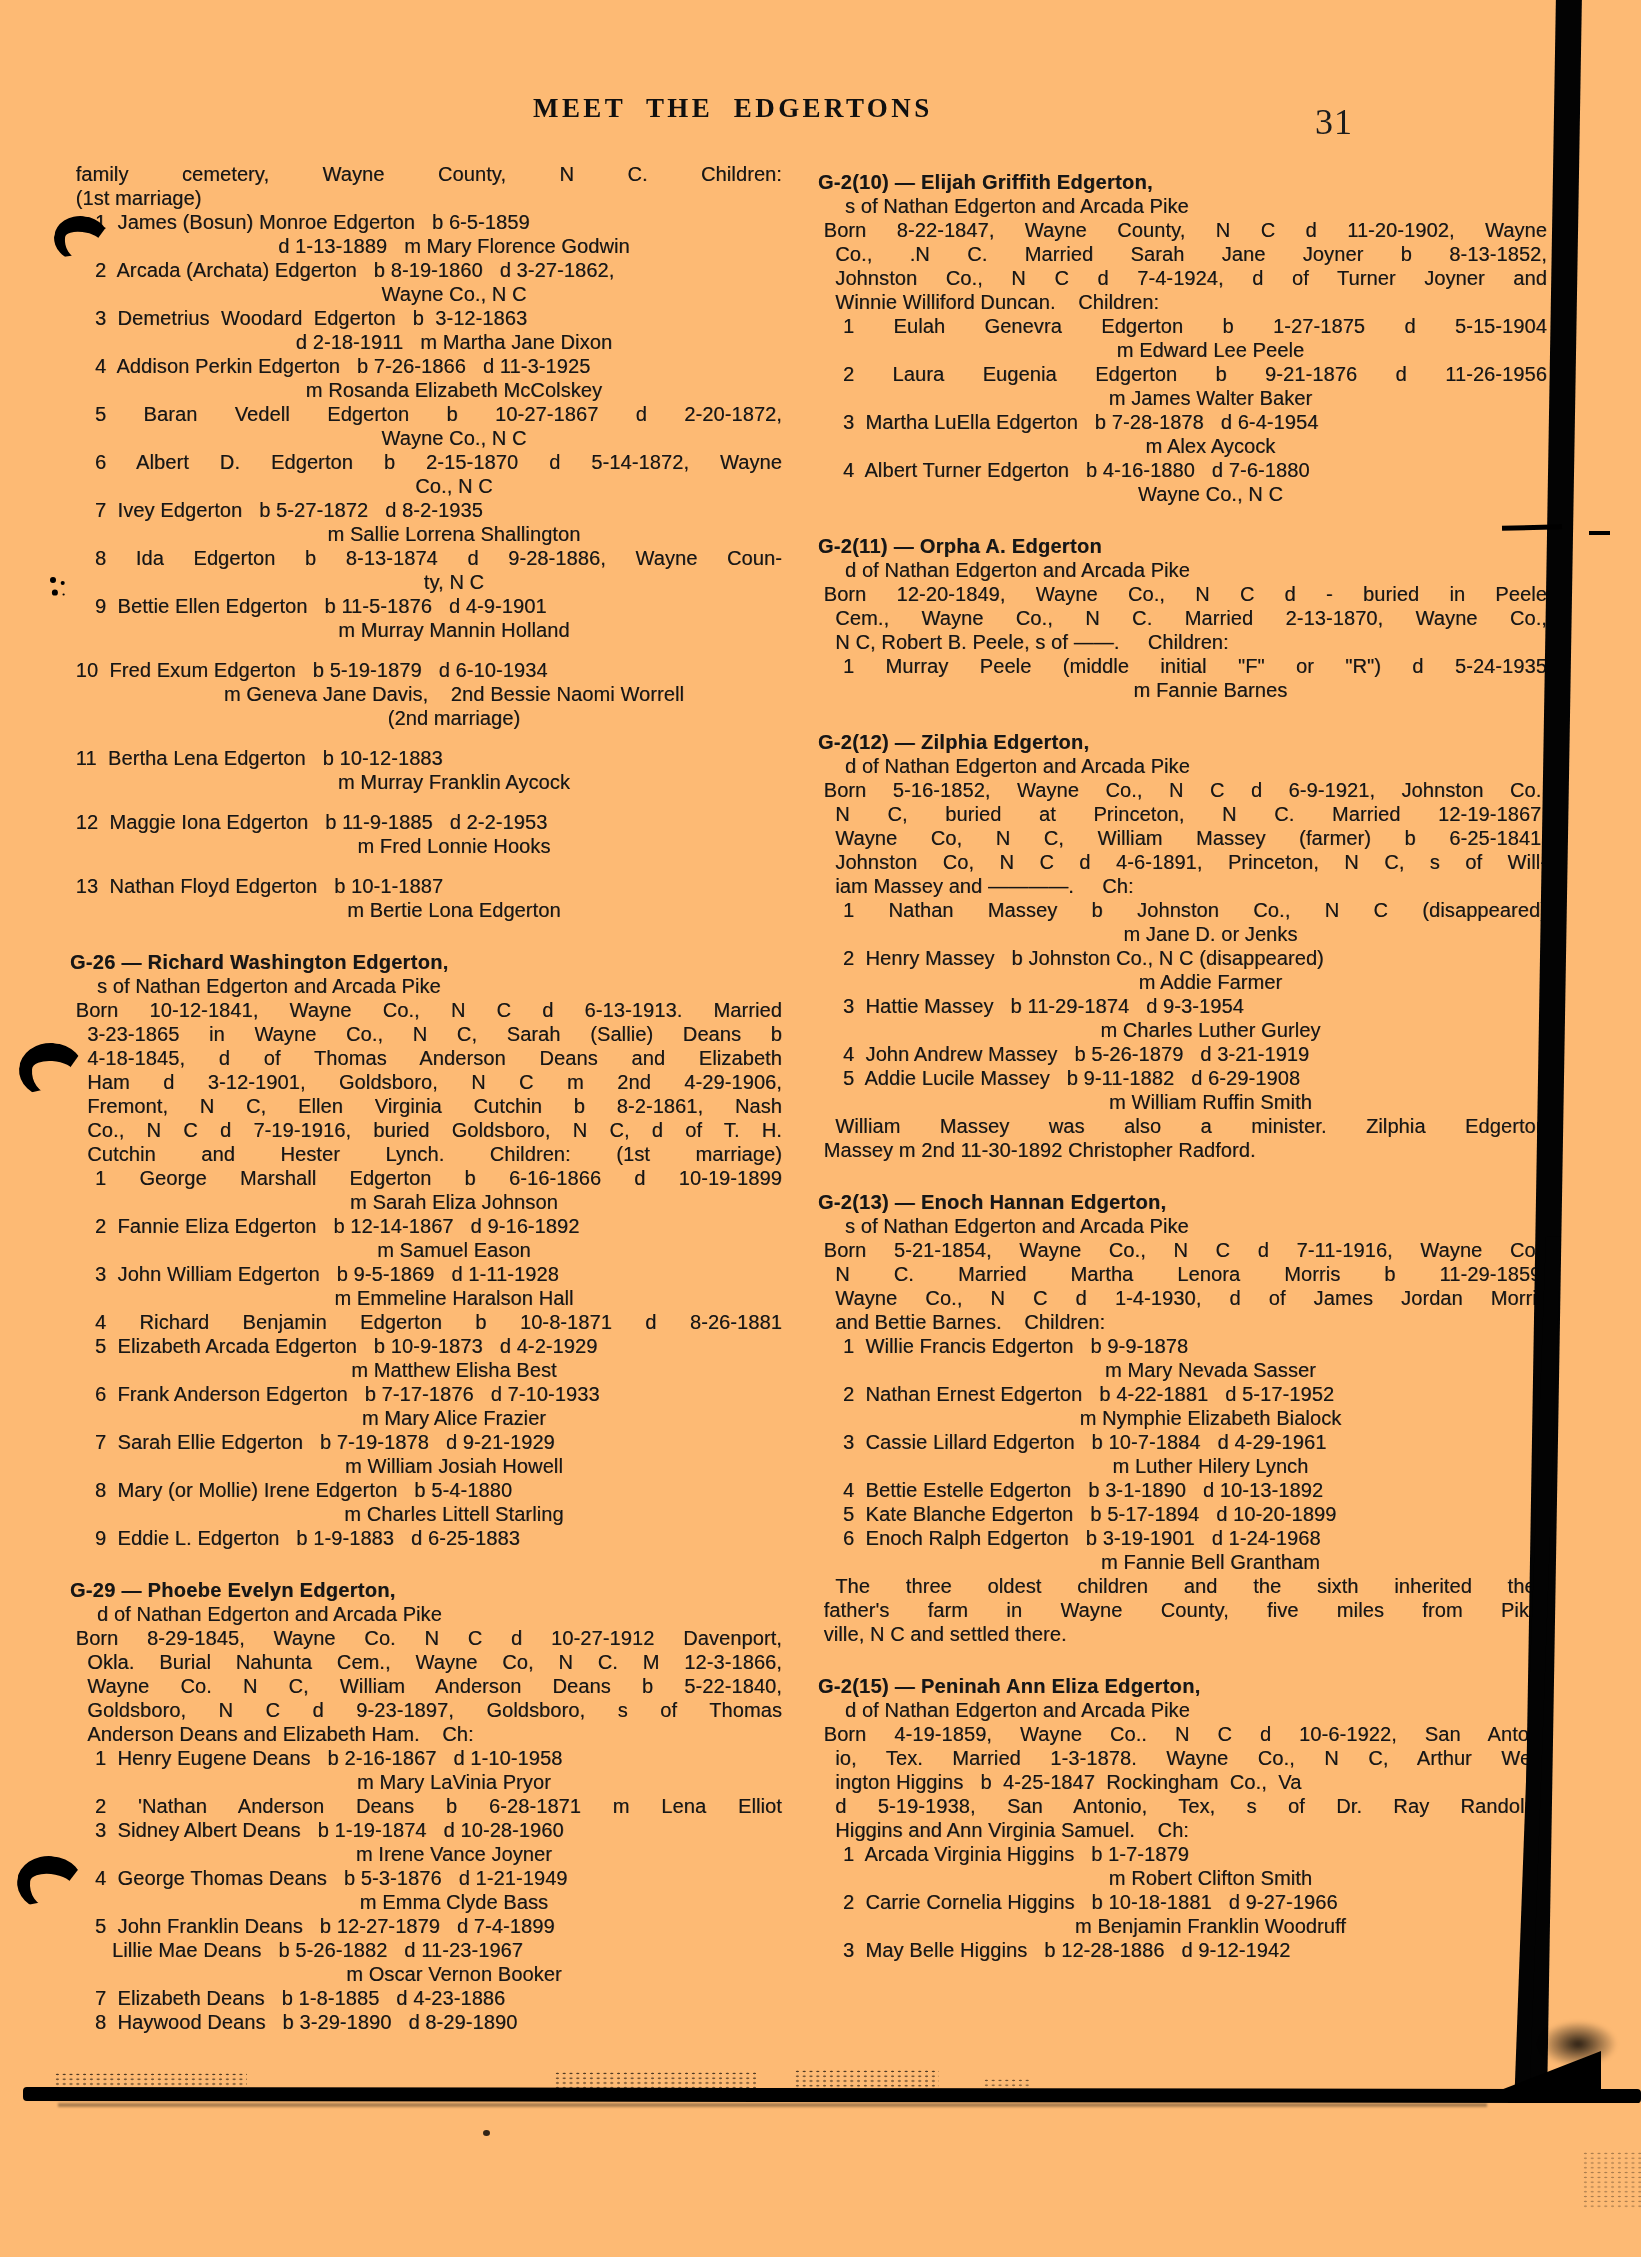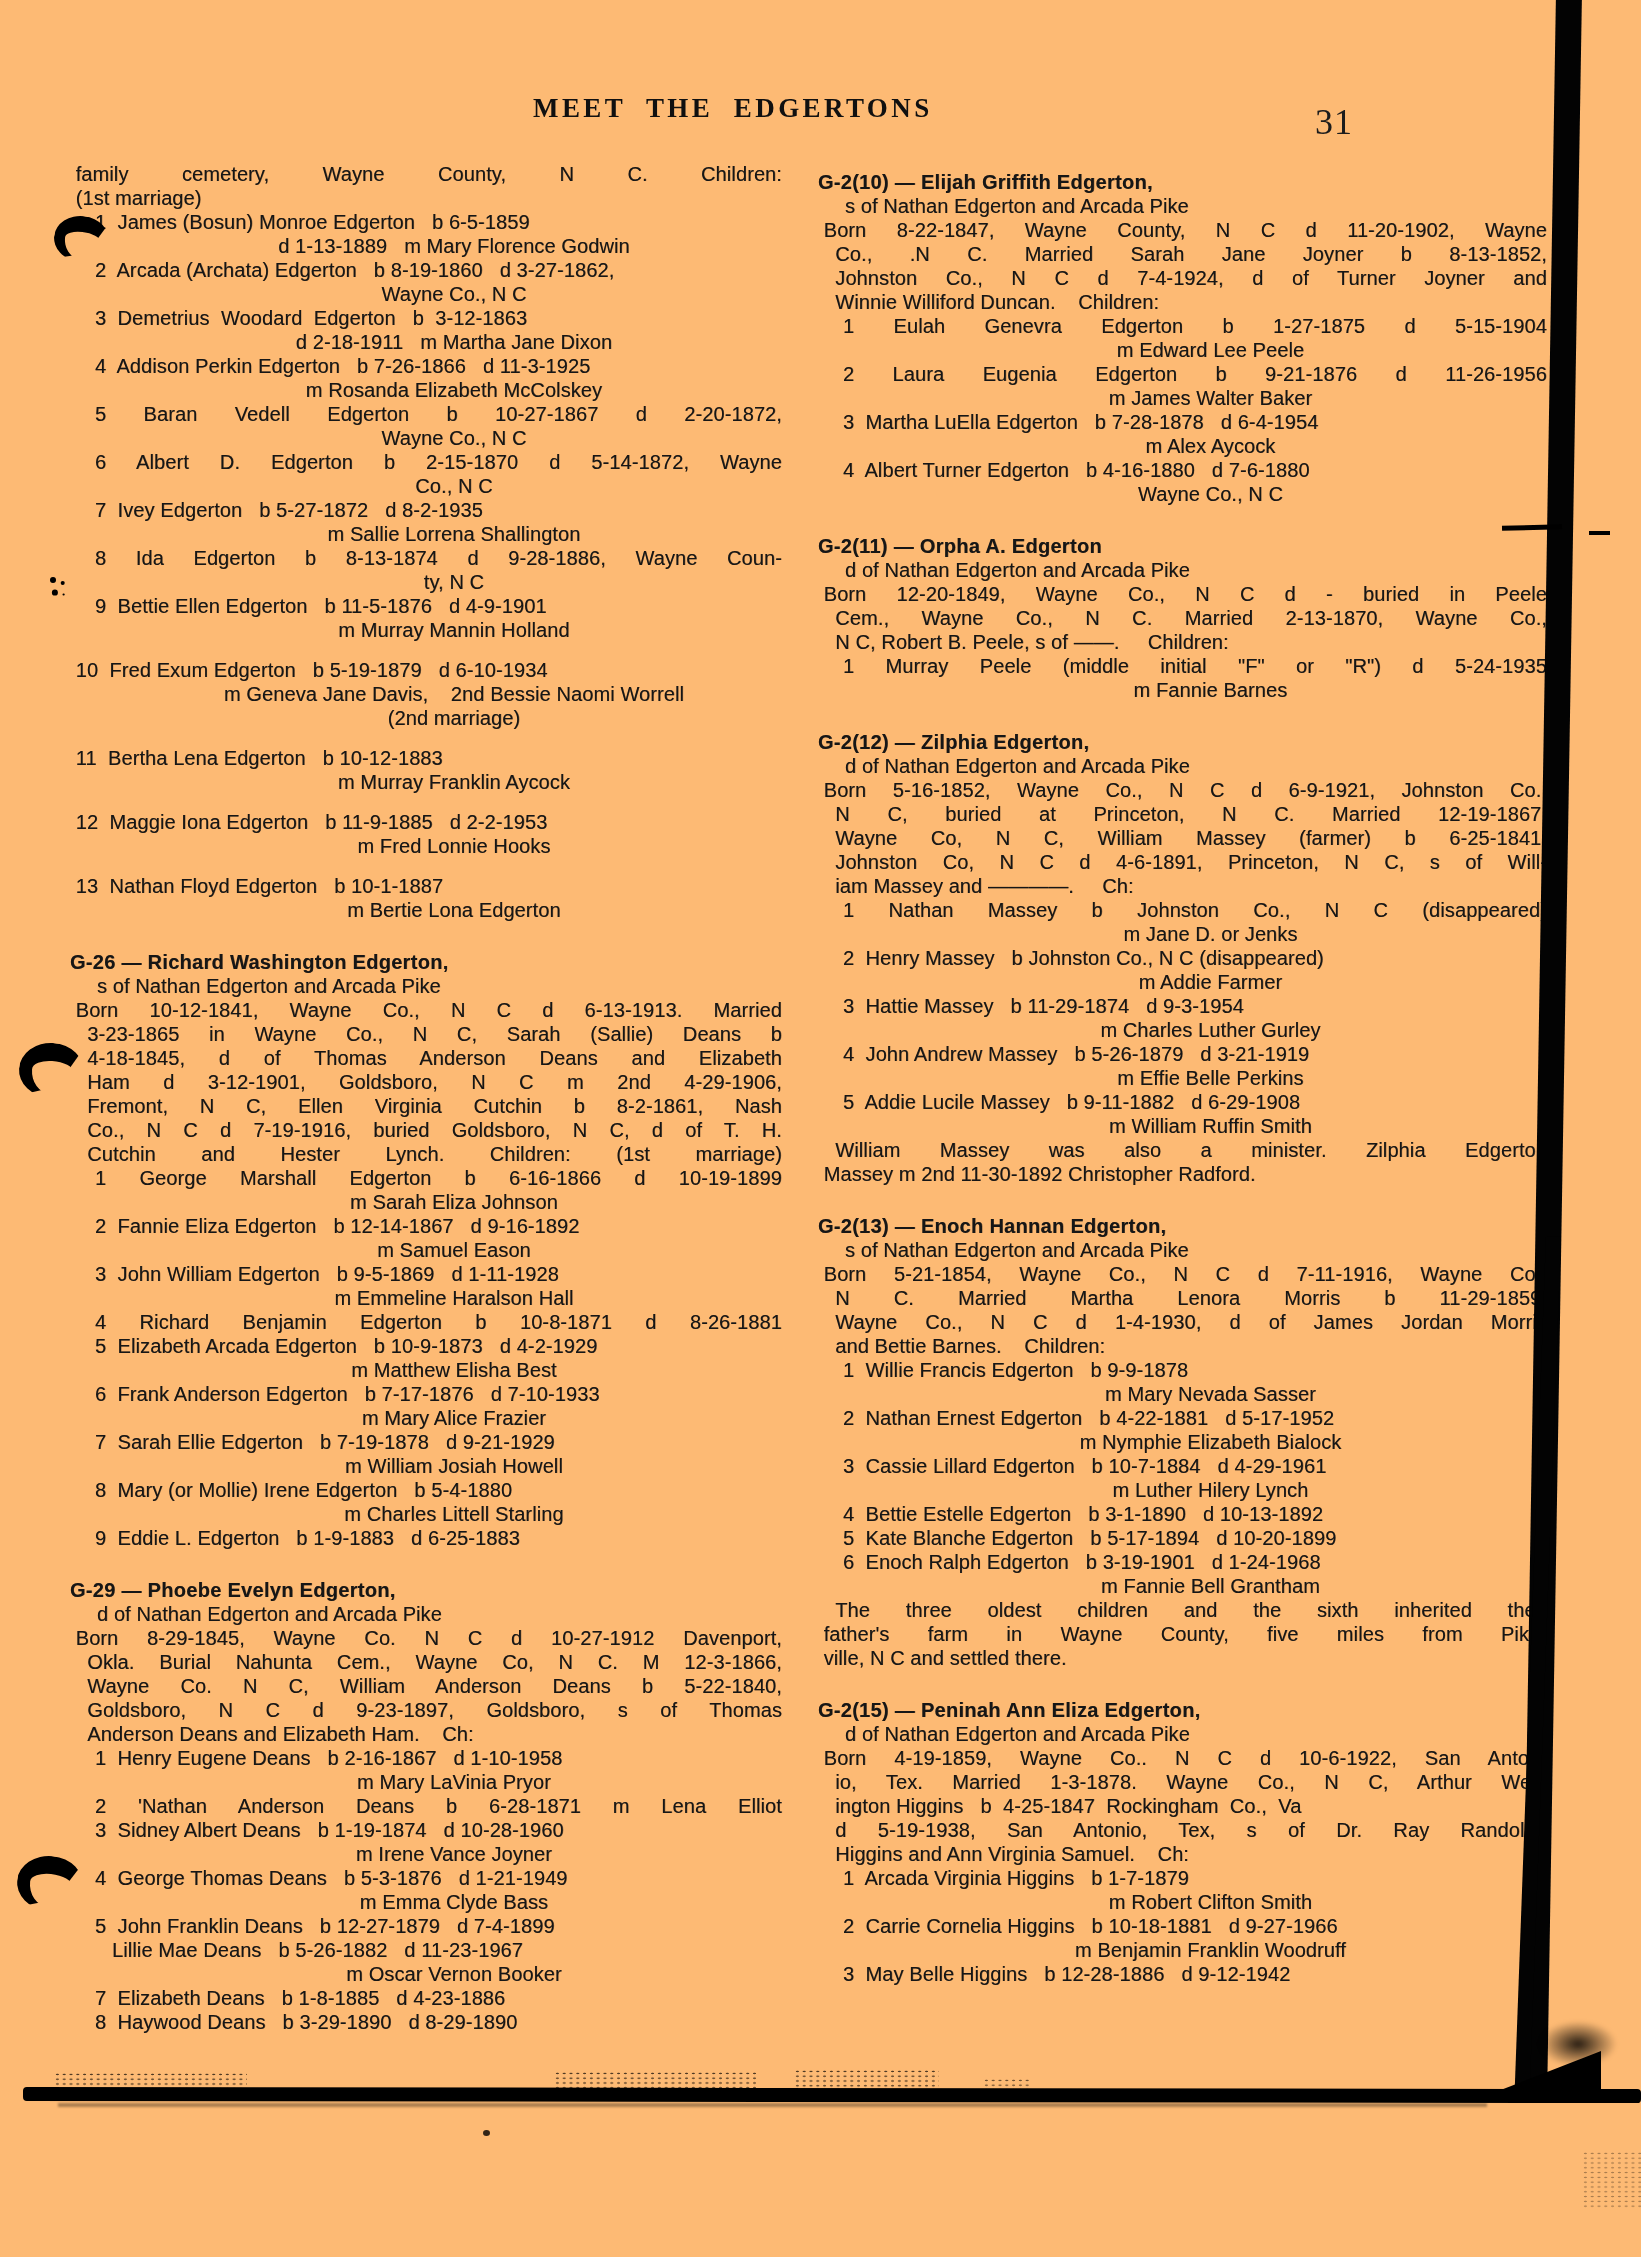--- a/index.html
+++ b/index.html
@@ -203,21 +203,20 @@
         <div class="line p j">Wayne Co, N C, William Massey (farmer) b 6-25-1841,</div>
         <div class="line p j">Johnston Co, N C d 4-6-1891, Princeton, N C, s of Will-</div>
         <div class="line p">iam Massey and ————.     Ch:</div>
         <div class="line n j">1 Nathan Massey b Johnston Co., N C (disappeared)</div>
         <div class="line m">m Jane D. or Jenks</div>
         <div class="line n">2  Henry Massey   b Johnston Co., N C (disappeared)</div>
         <div class="line m">m Addie Farmer</div>
         <div class="line n">3  Hattie Massey   b 11-29-1874   d 9-3-1954</div>
         <div class="line m">m Charles Luther Gurley</div>
         <div class="line n">4  John Andrew Massey   b 5-26-1879   d 3-21-1919</div>
-        <div class="line m">m Effie Belle Perkins</div>
         <div class="line n">5  Addie Lucile Massey   b 9-11-1882   d 6-29-1908</div>
         <div class="line m">m William Ruffin Smith</div>
         <div class="line p j">William Massey was also a minister. Zilphia Edgerton</div>
         <div class="line f">Massey m 2nd 11-30-1892 Christopher Radford.</div>
       </div>
       <div class="block">
         <div class="line h">G-2(13) — Enoch Hannan Edgerton,</div>
         <div class="line s">s of Nathan Edgerton and Arcada Pike</div>
         <div class="line f j">Born 5-21-1854, Wayne Co., N C d 7-11-1916, Wayne Co.,</div>
         <div class="line p j">N C. Married Martha Lenora Morris b 11-29-1859,</div>

